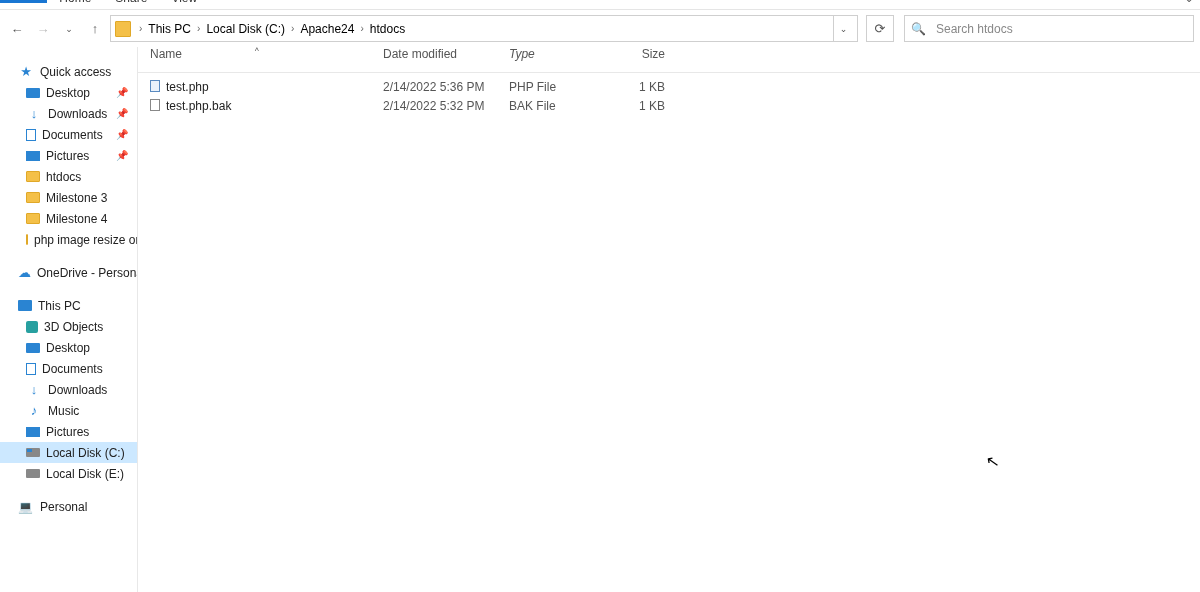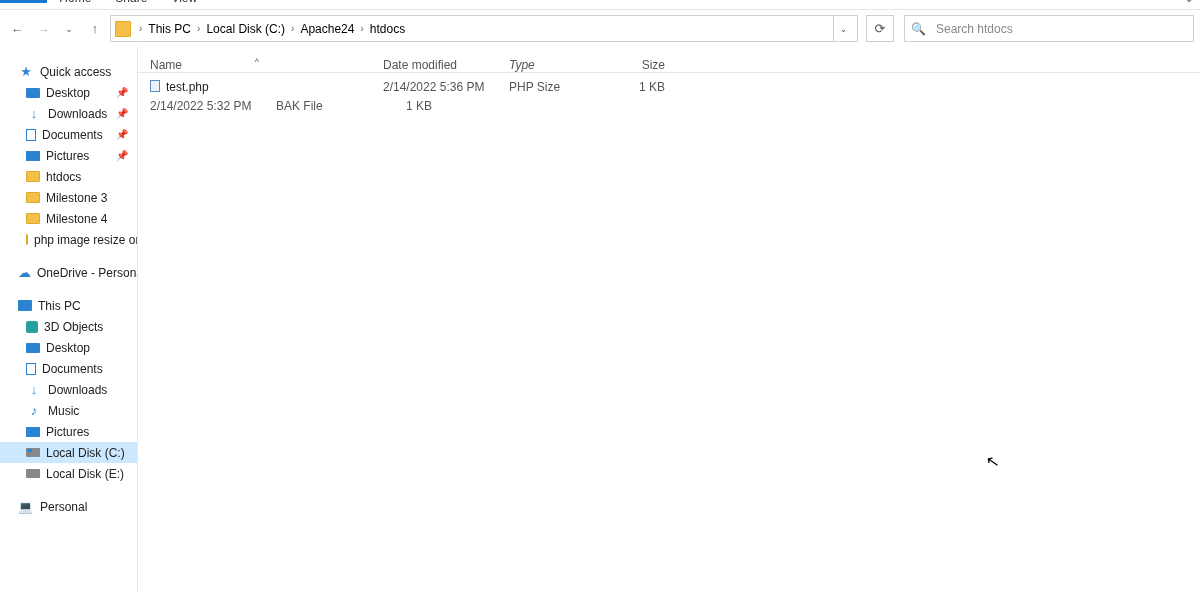--- a/index.html
+++ b/index.html
@@ -43,21 +43,21 @@
   .ico-music{ color:#2a84d2; font-size:13px;}
   .ico-vid{ border-left:10px solid #2a84d2; border-top:5px solid transparent; border-bottom:5px solid transparent; height:0; width:0;}
   .ico-disk{ background:#888; width:14px; height:9px; border-radius:1px;}
   .ico-diskC{ background:#888; width:14px; height:9px; border-radius:1px; position:relative;}
   .ico-diskC:after{ content:""; position:absolute; left:1px; top:1px; width:5px; height:3px; background:#2a84d2;}
   .ico-net{ color:#2a84d2; font-size:12px;}
   .ico-file{ border:1px solid #888; width:10px; height:12px; background:#fff;}
   .ico-php{ border:1px solid #5a8ac0; width:10px; height:12px; background:#eaf2fb;}
   
   .content{ flex:1; position:relative;}
-  .colhdr{ display:flex; height:26px; align-items:flex-end; border-bottom:1px solid #e8e8e8; color:#555; font-size:12px;}
+  .colhdr{ display:flex; height:26px; align-items:flex-start; border-bottom:1px solid #e8e8e8; color:#555; font-size:12px;}
   .colhdr .col{ padding-left:12px; cursor:pointer; position:relative;}
   .colhdr .col .sort{ font-size:8px; color:#555; position:absolute; left:50%; top:-2px;}
   .colhdr .c-name{ width:233px;}
   .colhdr .c-date{ width:126px;}
   .colhdr .c-type{ width:108px;font-style:italic;}
   .colhdr .c-size{ width:70px; text-align:right; padding-right:10px; padding-left:0;}
   .rows{ padding-top:4px;}
   .row{ display:flex; height:19px; align-items:center; font-size:12px; color:#222; cursor:pointer;}
   .row .rc-name{ width:233px; padding-left:12px; display:flex; gap:6px;}
   .row .rc-date{ width:126px; padding-left:12px; color:#555;}
@@ -212,24 +212,28 @@
       <div class="col c-type">Type</div>
       <div class="col c-size">Size</div>
     </div>
     <div class="rows" id="file-rows">
         <div class="row">
           <div class="rc-name">
             <span class="ico ico-php"></span>
             <span>test.php</span>
           </div>
           <div class="rc-date">2/14/2022 5:36 PM</div>
-          <div class="rc-type">PHP Size</div>
+          <div class="rc-type">PHP File</div>
           <div class="rc-size">1 KB</div>
         </div>
         <div class="row">
+          <div class="rc-name">
+            <span class="ico ico-file"></span>
+            <span>test.php.bak</span>
+          </div>
           <div class="rc-date">2/14/2022 5:32 PM</div>
           <div class="rc-type">BAK File</div>
           <div class="rc-size">1 KB</div>
         </div>
       </div>
 
     <div class="cursor" style="left:848px; top:405px;">↖</div>
   </div>
 </div>
 

